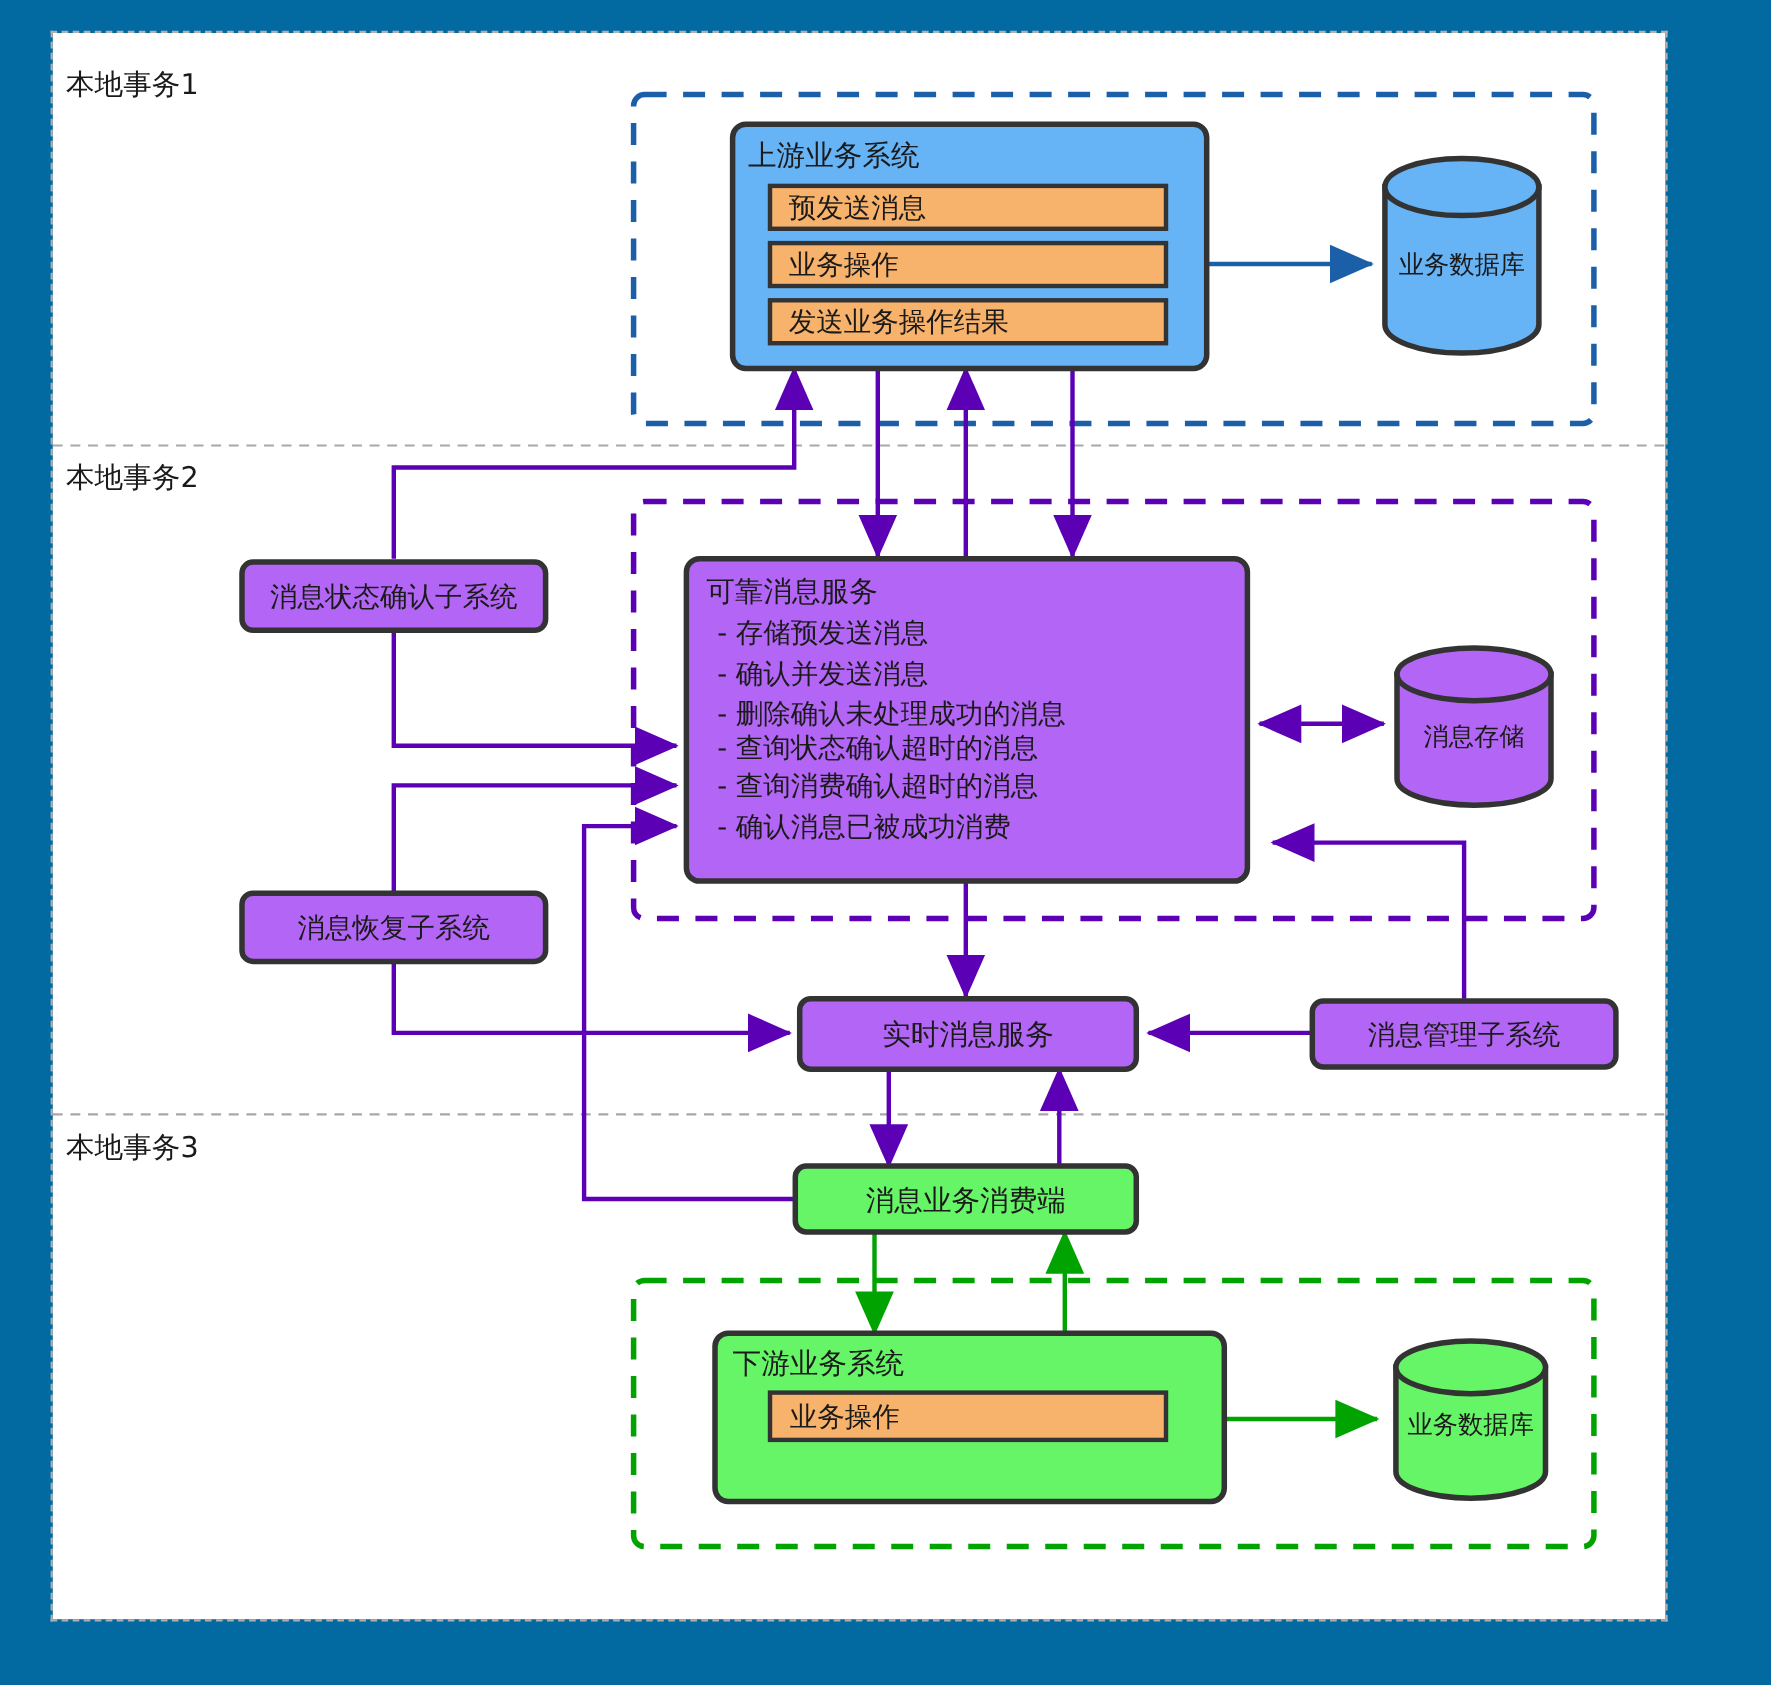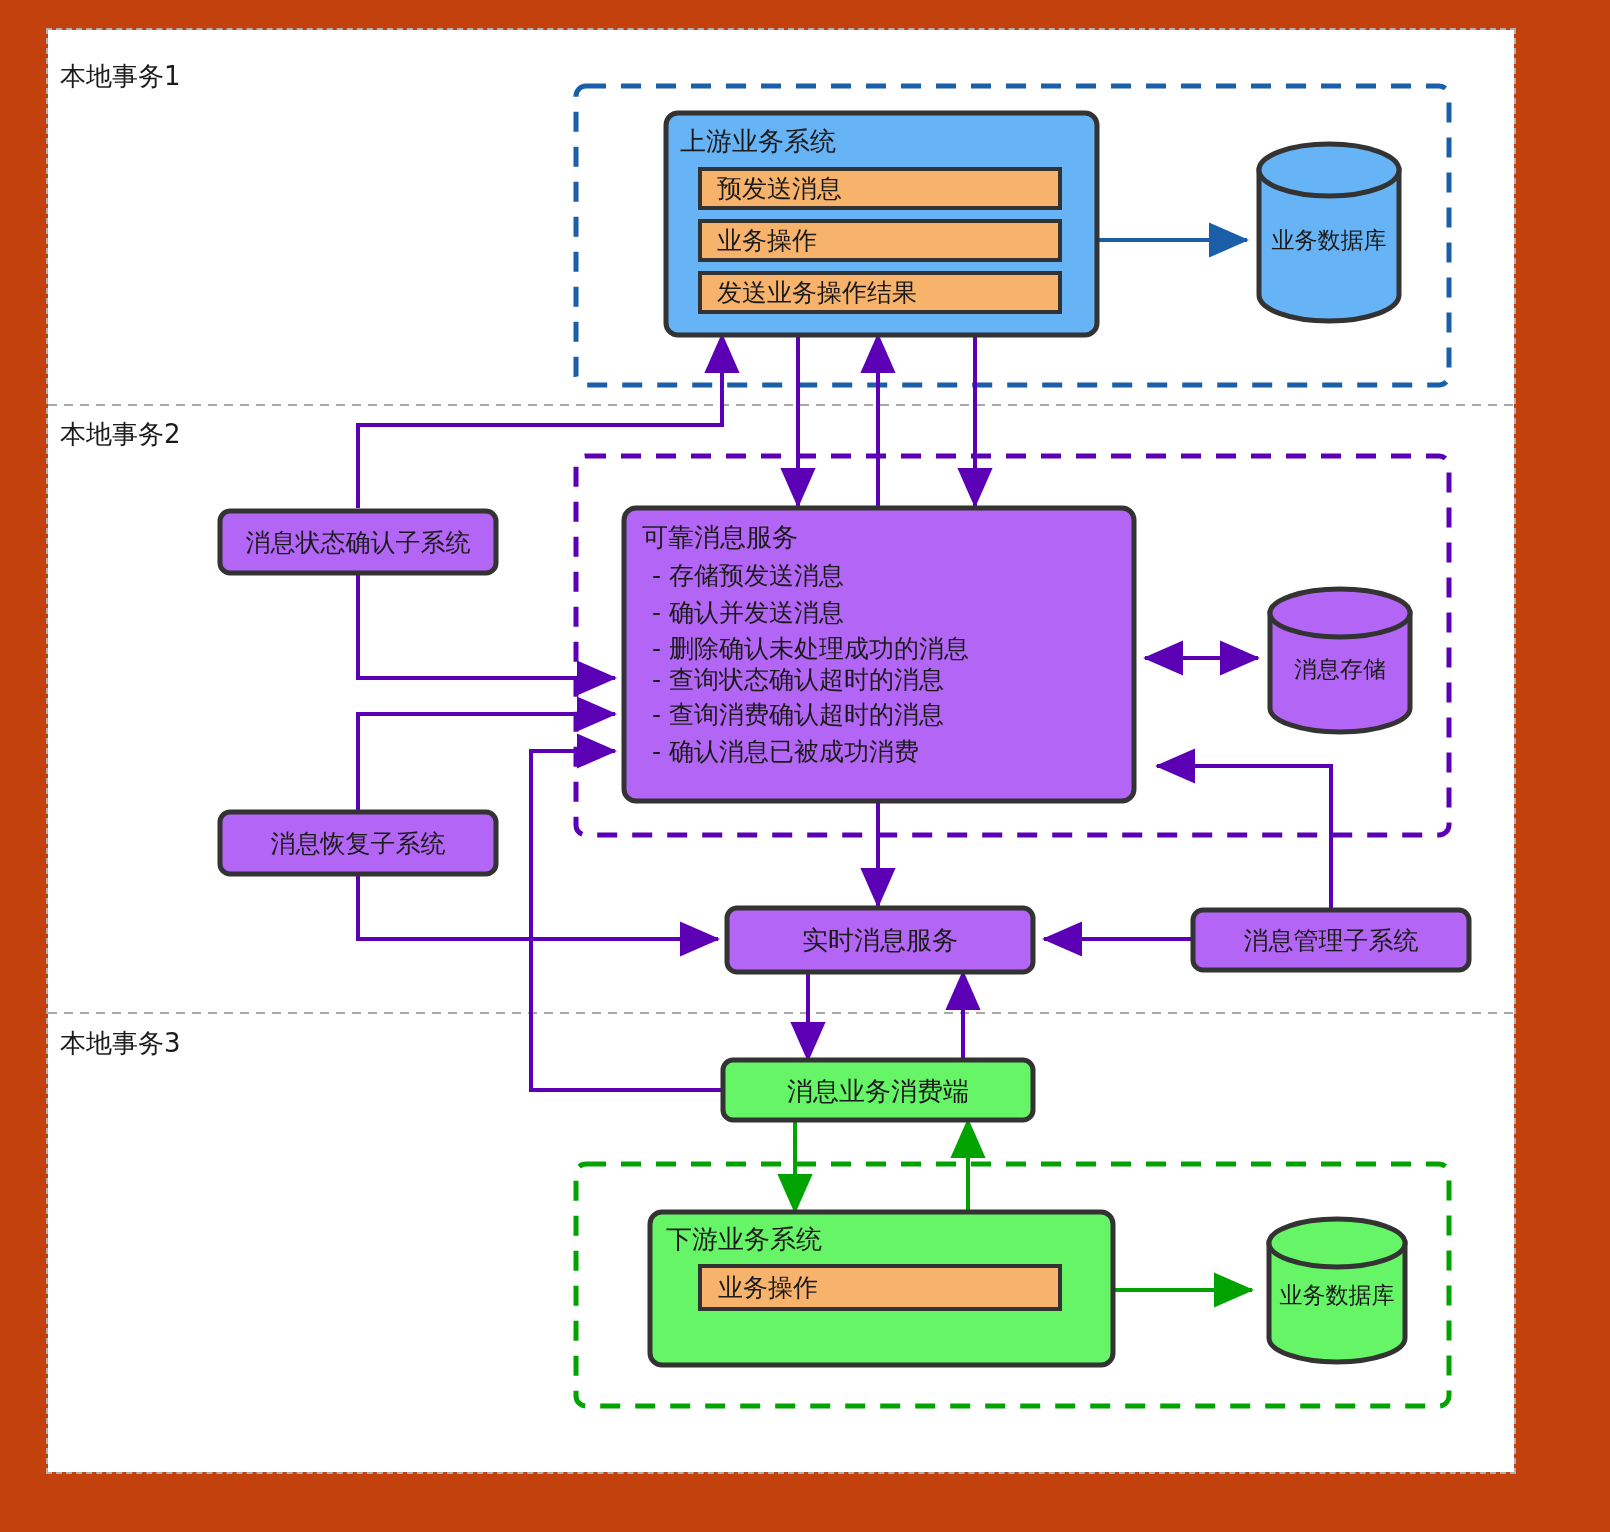--- a/index.html
+++ b/index.html
@@ -4,21 +4,21 @@
 <style>
   html, body {
     margin: 0;
     padding: 0;
     background: #000000;
   }
   #stage {
     position: relative;
     width: 1610px;
     height: 1532px;
-    background: #c2410c;
+    background: #0369a1;
     overflow: hidden;
     font-family: "DejaVu Sans", "Liberation Sans", sans-serif;
     text-align: center;
   }
   #canvas {
     position: absolute;
     left: 48px;
     top: 30px;
     width: 1466px;
     height: 1442px;

